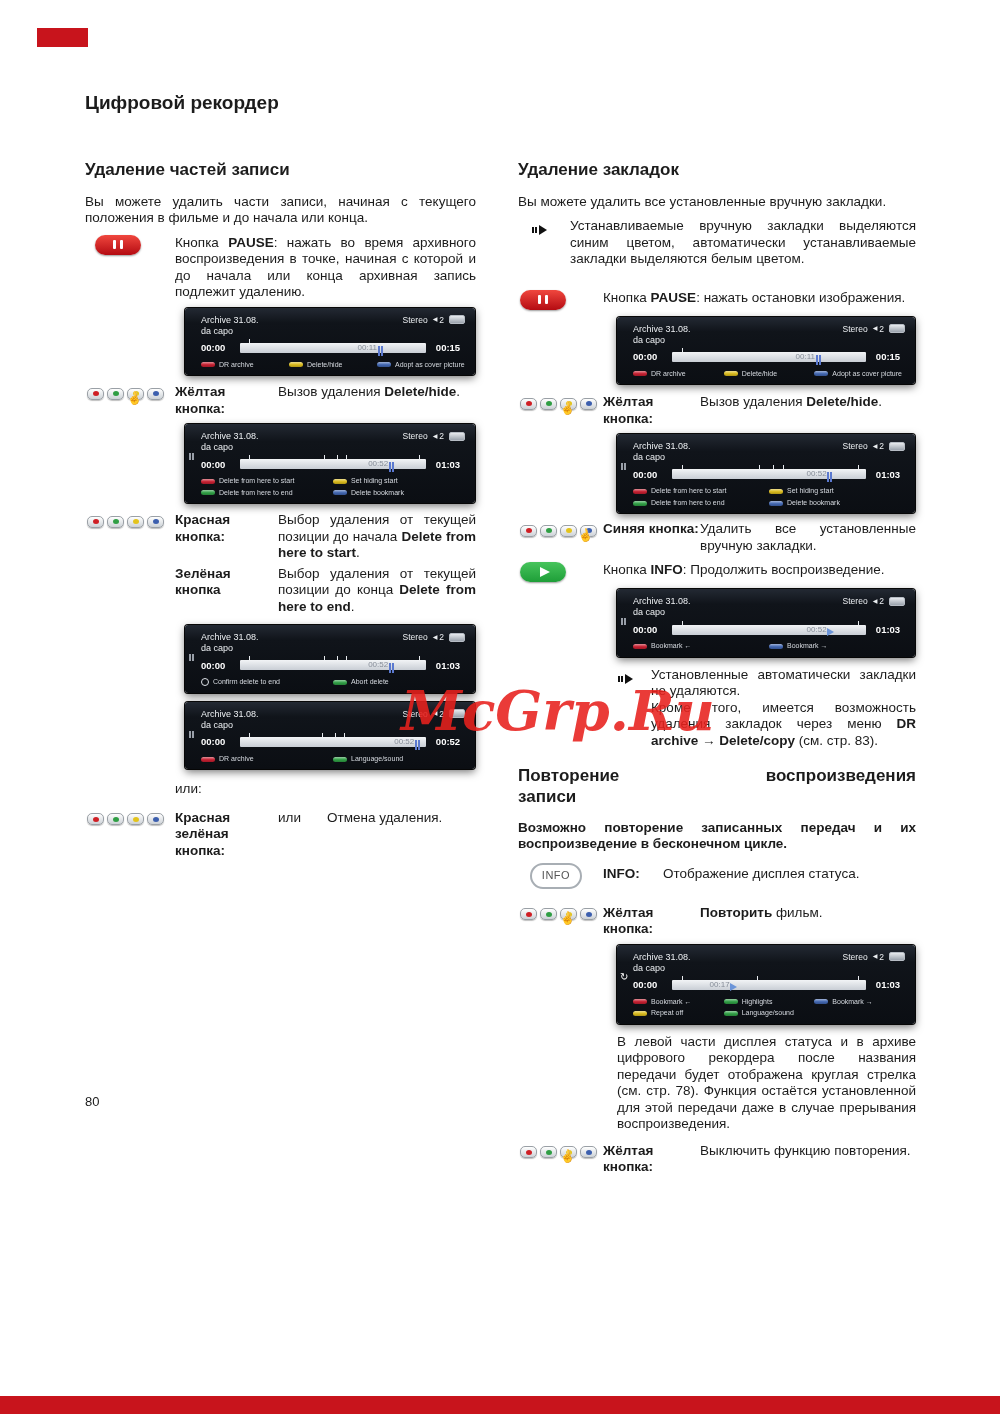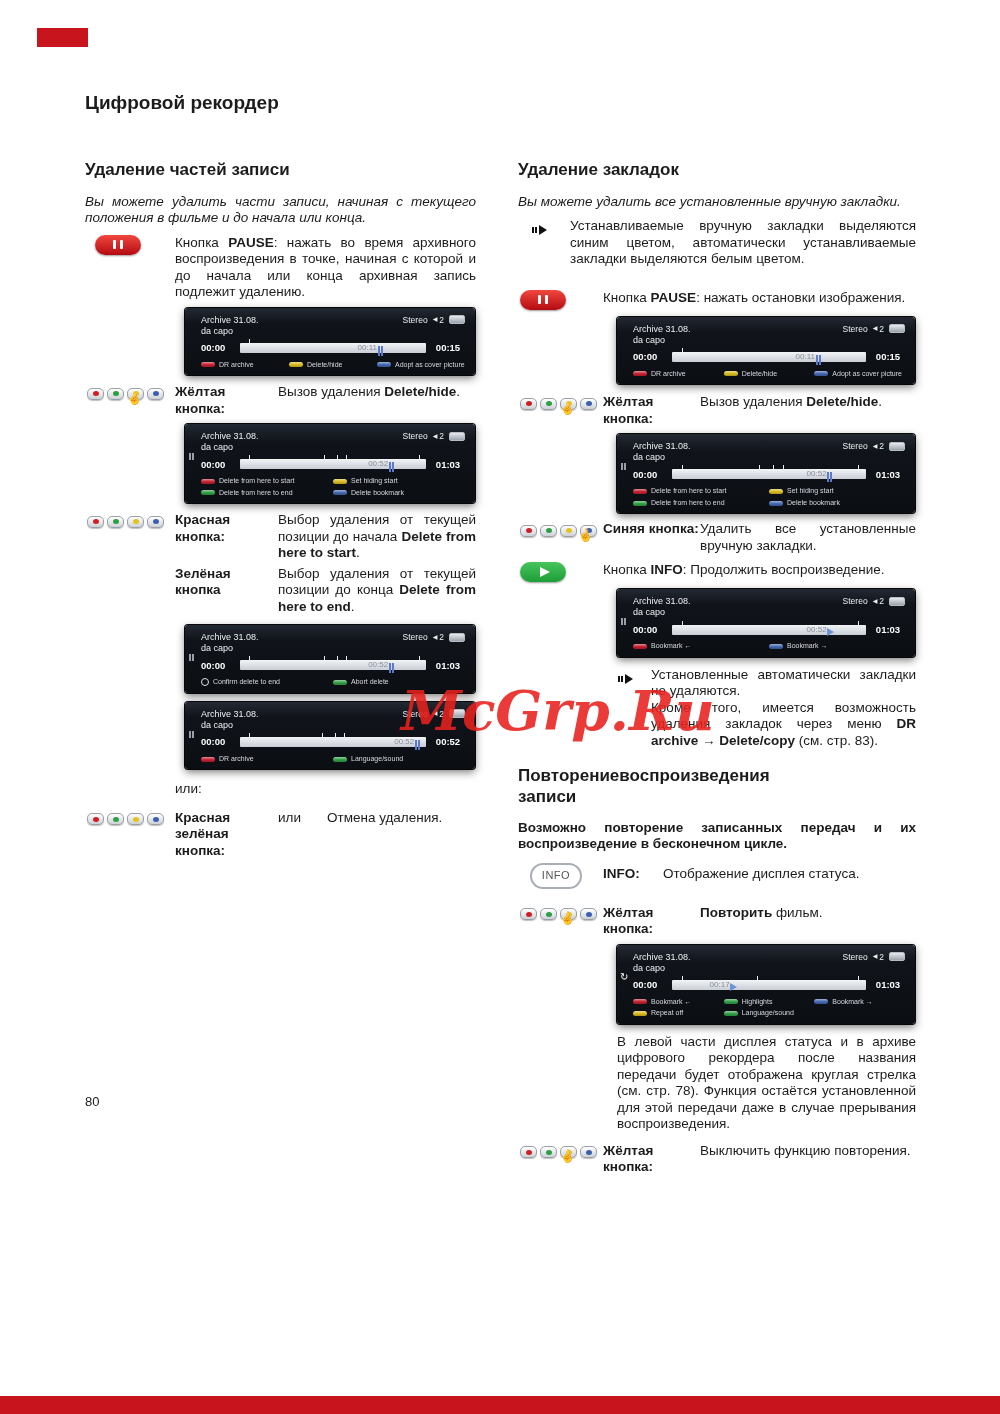--- a/index.html
+++ b/index.html
@@ -8,21 +8,21 @@
   .corner-mark{position:absolute;left:37px;top:28px;width:51px;height:19px;}
   .footer-bar{position:absolute;left:0;bottom:0;width:100%;height:18px;}
   h1.doc-title{position:absolute;left:85px;top:92px;margin:0;font-size:19px;font-weight:bold;}
   .col{position:absolute;top:160px;}
   .col-left{left:85px;width:391px;}
   .col-right{left:518px;width:398px;}
   h2.sec{margin:0 0 13px 0;font-size:17px;font-weight:bold;}
   p{margin:0;}
   .just{text-align:justify;}
   .body-txt{font-size:13.5px;line-height:1.22;}
-  .bold{font-weight:bold;}.mb8{margin-bottom:8px;font-style:italic;}.mb10{margin-bottom:10px;}
+  .bold{font-weight:bold;}.mb8{margin-bottom:8px;}.mb10{margin-bottom:10px;}
 
   .row{display:flex;align-items:flex-start;margin-bottom:6px;}
   .icon-col{width:90px;flex:none;}
   .icon-col-r{width:85px;flex:none;}
   .label-col{width:103px;flex:none;font-weight:bold;font-size:13.5px;line-height:1.22;}
   .label-col-sm{width:60px;flex:none;font-weight:bold;font-size:13.5px;line-height:1.22;}
   .desc-col{flex:1;font-size:13.5px;line-height:1.22;}
   .cancel-desc{display:flex;gap:26px;}
 
   
@@ -88,21 +88,21 @@
   .leg-pill{width:14px;height:5px;border-radius:3px;flex:none;
             background-image:linear-gradient(rgba(255,255,255,.5),rgba(255,255,255,0) 55%,rgba(0,0,0,.2));}
   .leg-ok{width:6px;height:6px;border:1px solid #dfe3e8;border-radius:50%;flex:none;}
   .tv-lefticon{position:absolute;left:4px;top:29px;}
   .tv-lefticon.pause{display:flex;gap:1px;}
   .lbar{width:2px;height:7px;background:#999fa8;display:inline-block;}
   .tv-lefticon.repeat{font-size:10px;color:#fff;top:26px;left:3px;}
 
   
   .h2-spread{font-size:17px;font-weight:bold;margin:16px 0 12px 0;line-height:1.25;}
-  .h2-line1{display:flex;}
+  .h2-line1{display:flex;justify-content:space-between;}
 
   .page-num{position:absolute;left:85px;top:1094px;font-size:13px;}
   .watermark{position:absolute;left:401px;top:678px;font-family:"DejaVu Serif",serif;
              font-style:italic;font-weight:bold;font-size:55px;z-index:50;opacity:.88;pointer-events:none;}
 </style>
 </head>
 <body>
 
 <div class="page">
   <div class="corner-mark" style="background: rgb(200, 20, 28);"></div>

